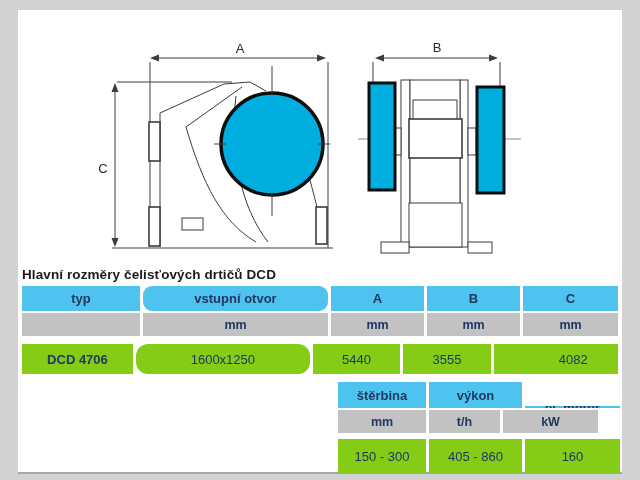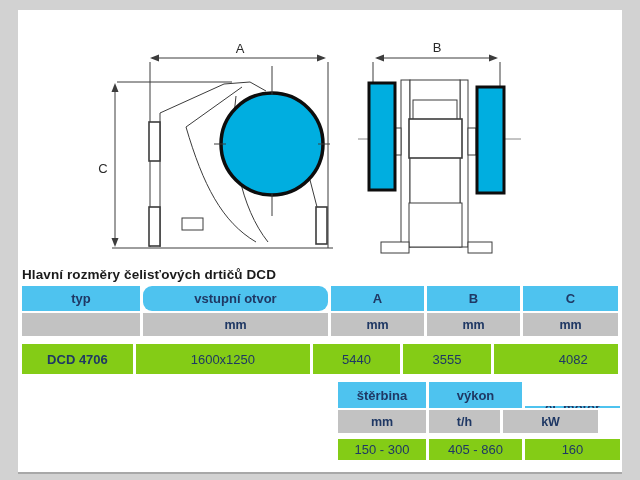--- a/index.html
+++ b/index.html
@@ -126,38 +126,38 @@
     <div class="trow" style="height:23px;">
       <div class="cell unit" style="width:118px;"></div>
       <div class="cell unit" style="width:185px;">mm</div>
       <div class="cell unit" style="width:93px;">mm</div>
       <div class="cell unit" style="width:93px;">mm</div>
       <div class="cell unit" style="width:95px;">mm</div>
     </div>
     <div class="spacer"></div>
     <div class="trow" style="height:30px;">
       <div class="cell val strong" style="width:118px;">DCD 4706</div>
-      <div class="cell val" style="width:185px;">1600x1250</div>
+      <div class="cell val" style="width:185px;border-radius:12px;">1600x1250</div>
       <div class="cell val" style="width:93px;">5440</div>
       <div class="cell val" style="width:93px;">3555</div>
       <div class="cell val" style="width:95px;padding-left:35px;">4082</div>
     </div>
   </div>
 
   <div class="tbl" style="left:338px;top:382px;width:282px;">
     <div class="trow" style="height:26px;">
       <div class="cell hdr" style="width:88px;">štěrbina</div>
       <div class="cell hdr" style="width:93px;">výkon</div>
       <div class="cell hdr" style="width:95px;margin-top:24px;">el. motor</div>
     </div>
     <div class="trow" style="height:23px;">
       <div class="cell unit" style="width:88px;">mm</div>
       <div class="cell unit" style="width:71px;text-align:center;">t/h</div>
       <div class="cell unit" style="width:95px;">kW</div>
     </div>
     <div class="spacer2"></div>
-    <div class="trow" style="height:21px;">
+    <div class="trow" style="height:35px;">
       <div class="cell val" style="width:88px;">150 - 300</div>
       <div class="cell val" style="width:93px;">405 - 860</div>
       <div class="cell val" style="width:95px;">160</div>
     </div>
   </div>
 </div>
 
 </body></html>

